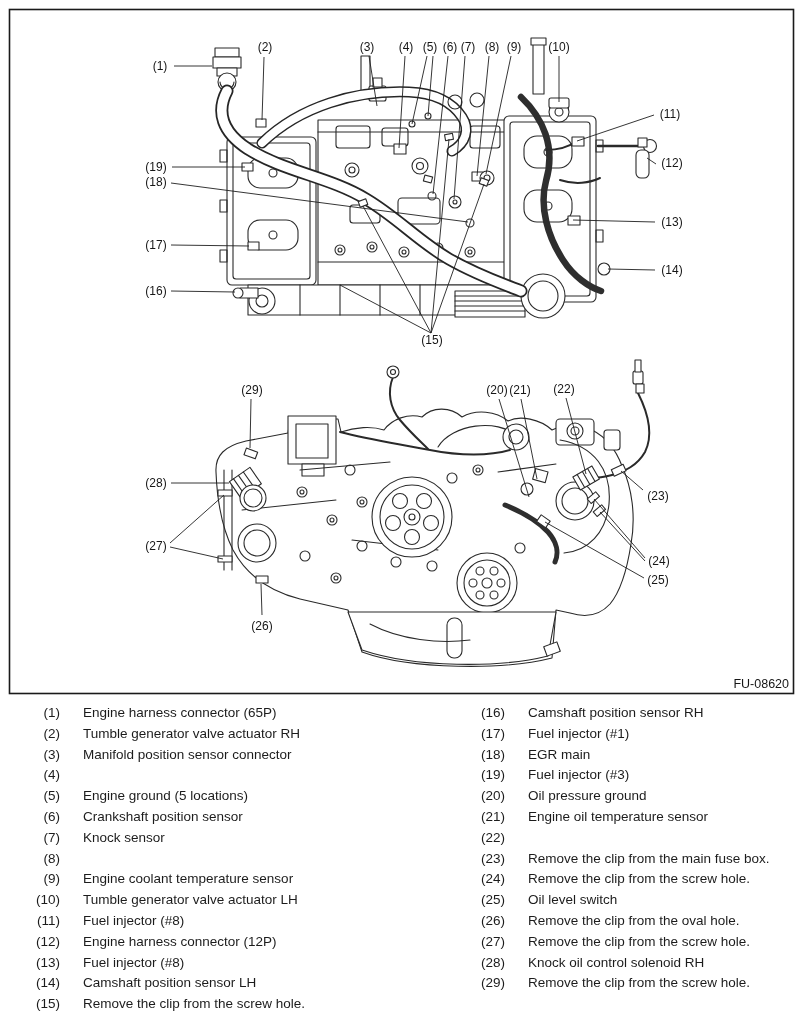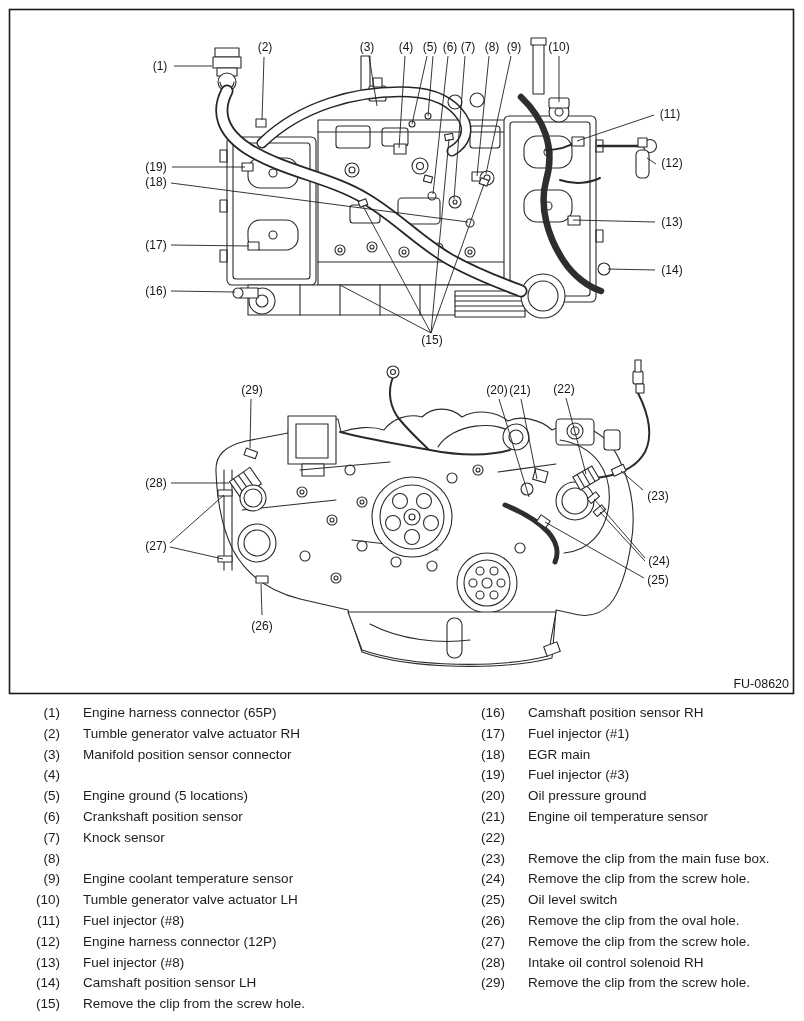--- a/index.html
+++ b/index.html
@@ -450,20 +450,20 @@
     <div class="lrow">
         <span class="lnum">(26)</span>
         <span class="ltext">Remove the clip from the oval hole.</span>
       </div>
     <div class="lrow">
         <span class="lnum">(27)</span>
         <span class="ltext">Remove the clip from the screw hole.</span>
       </div>
     <div class="lrow">
         <span class="lnum">(28)</span>
-        <span class="ltext">Intake oil control solenoid RH</span>
+        <span class="ltext">Knock oil control solenoid RH</span>
       </div>
     <div class="lrow">
         <span class="lnum">(29)</span>
         <span class="ltext">Remove the clip from the screw hole.</span>
       </div>
   </div>
 </div>
 
 </body></html>

